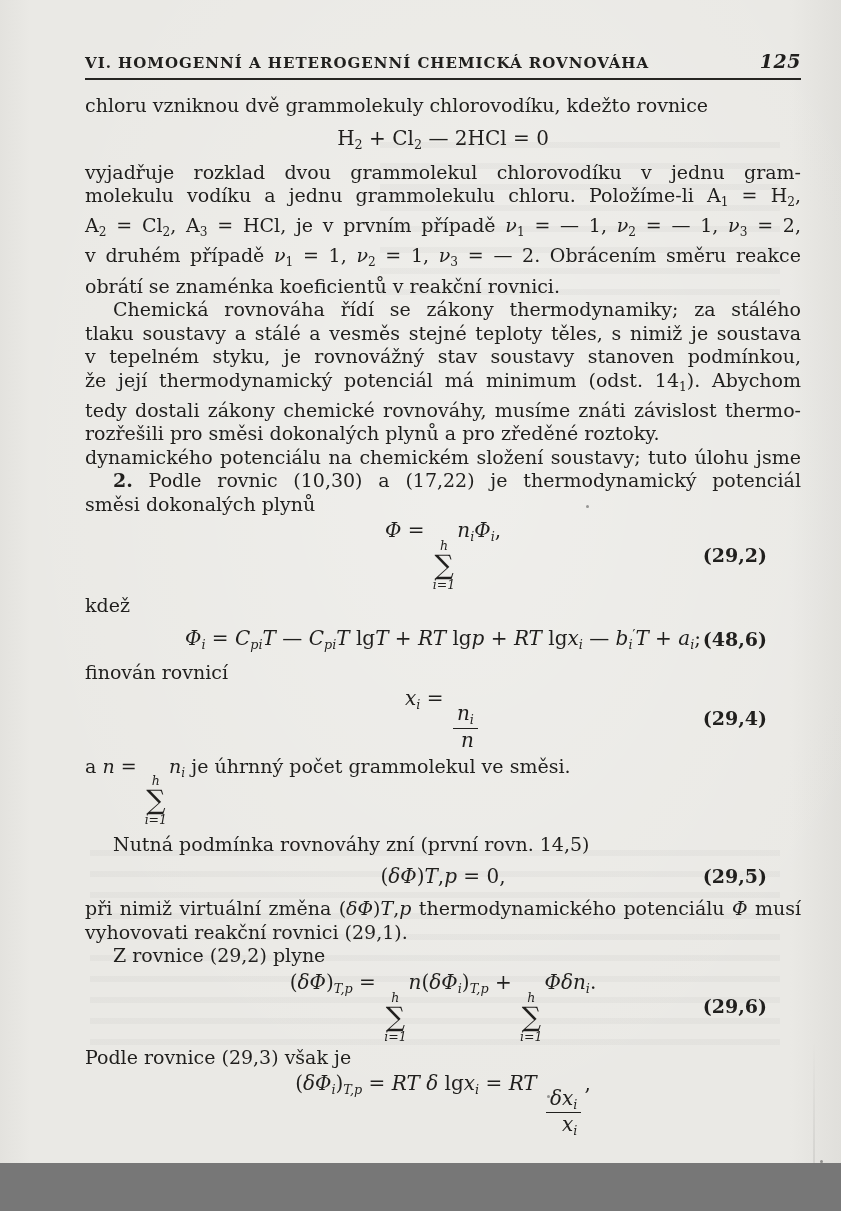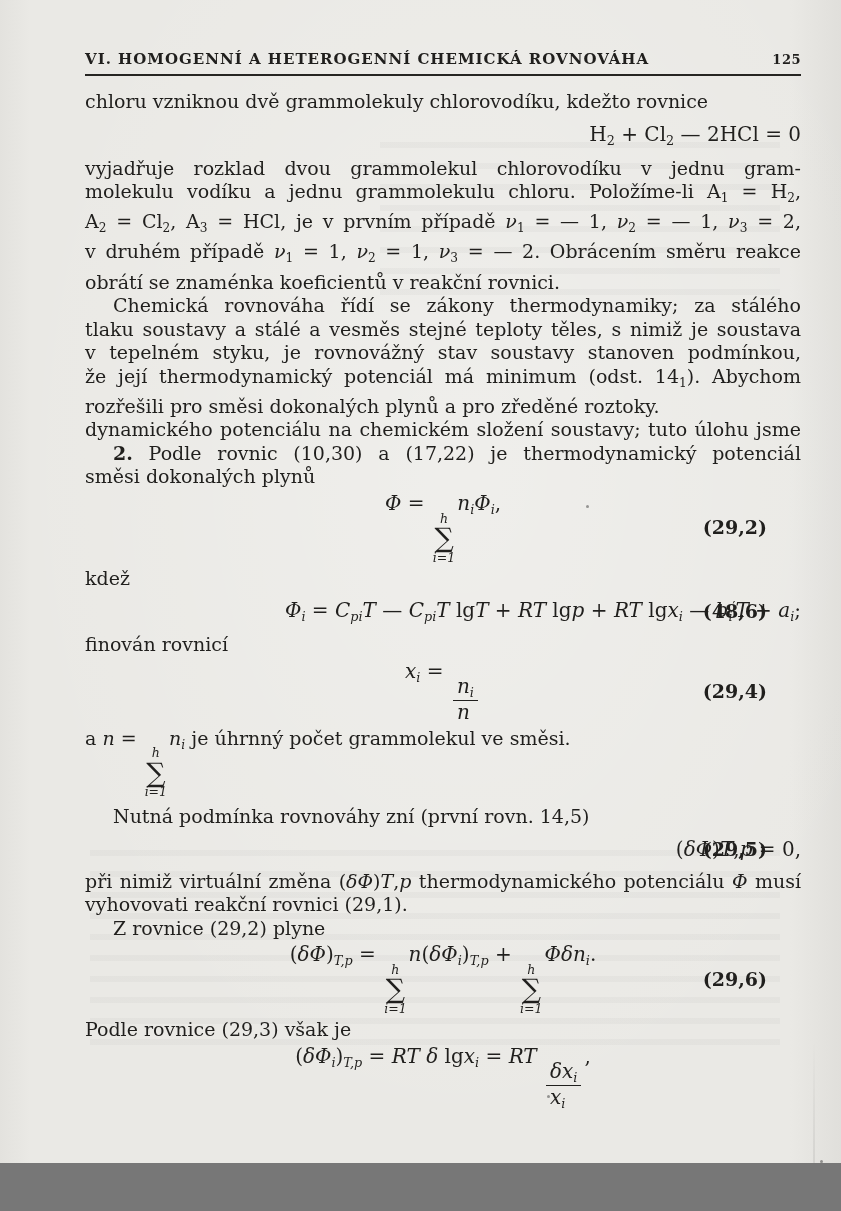--- a/index.html
+++ b/index.html
@@ -15,43 +15,43 @@
     overflow:hidden;
   }
   .page::after{
     content:"";position:absolute;right:26px;top:1040px;width:2px;height:171px;
     background:linear-gradient(180deg,rgba(0,0,0,0),rgba(0,0,0,0.10));
   }
   .content{position:absolute;left:85px;top:0;width:716px;}
   
   .header{display:flex;justify-content:space-between;align-items:baseline;padding-top:50px;}
   .htitle{font-size:15px;font-weight:bold;letter-spacing:1px;white-space:nowrap;}
-  .hnum{font-size:13px;font-weight:bold;letter-spacing:.5px;}
+  .hnum{font-size:19px;font-weight:bold;letter-spacing:.5px;font-style:italic;}
   .rule{border:none;border-top:2px solid #262522;margin:6px 0 0 0;}
   
   .body{margin-top:14px;font-size:19px;line-height:23.5px;}
   .line{text-align:justify;text-align-last:justify;min-height:23.5px;}
   .line.last{text-align-last:auto;}
   .line.ind{text-indent:28px;}
   
   .rn-r{}
   .rn-i{font-style:italic;}
   .rn-b{font-weight:bold;}
   .rn-sub{font-size:0.64em;vertical-align:-0.3em;}
   .rn-subi{font-size:0.64em;vertical-align:-0.3em;font-style:italic;}
   .rn-sup{font-size:0.64em;vertical-align:0.5em;}
   
   .eqrow{position:relative;text-align:center;font-size:20px;line-height:1.2;}
-  .eqrow.m1{margin:8px 0 9px 0;text-align:right;}   
+  .eqrow.m1{margin:8px 0 9px 0;}   
   .eqrow.m2{margin:2px 0 3px 0;}   
   .eqnum{position:absolute;right:34px;top:50%;transform:translateY(-50%);font-size:19px;font-style:normal;font-weight:bold;}
   .sum{display:inline-flex;flex-direction:column;align-items:center;vertical-align:-0.65em;line-height:1;margin:0 2px;}
   .sum .lim{font-size:12.5px;font-style:italic;line-height:1.05;}
   .sum .sigma{font-size:27px;line-height:.95;}
-  .frac{display:inline-flex;flex-direction:column;align-items:flex-start;vertical-align:-0.75em;margin:0 3px;line-height:1.05;}
+  .frac{display:inline-flex;flex-direction:column;align-items:flex-end;vertical-align:-0.75em;margin:0 3px;line-height:1.05;}
   .frac .num{padding:0 4px 1px 4px;border-bottom:1.5px solid #201f1d;}
   .frac .den{padding:1px 4px 0 4px;}
   .sumline{font-size:19px;line-height:1;margin:6px 0 7px 0;text-align:left;}
   
   .ghost{position:absolute;pointer-events:none;opacity:.05;
     background:repeating-linear-gradient(0deg,transparent 0 15px,#6a6a6a 15px 21px);}
   .speck{position:absolute;width:3px;height:3px;border-radius:50%;background:rgba(40,40,40,.45);}
 </style>
 </head>
 <body>
@@ -87,20 +87,21 @@
         <div class="line"><span class="rn-r">A</span><span class="rn-sub">2</span><span class="rn-r"> = Cl</span><span class="rn-sub">2</span><span class="rn-r">, A</span><span class="rn-sub">3</span><span class="rn-r"> = HCl, je v prvním případě </span><span class="rn-i">ν</span><span class="rn-sub">1</span><span class="rn-r"> = — 1, </span><span class="rn-i">ν</span><span class="rn-sub">2</span><span class="rn-r"> = — 1, </span><span class="rn-i">ν</span><span class="rn-sub">3</span><span class="rn-r"> = 2,</span></div>
         <div class="line"><span class="rn-r">v druhém případě </span><span class="rn-i">ν</span><span class="rn-sub">1</span><span class="rn-r"> = 1, </span><span class="rn-i">ν</span><span class="rn-sub">2</span><span class="rn-r"> = 1, </span><span class="rn-i">ν</span><span class="rn-sub">3</span><span class="rn-r"> = — 2. Obrácením směru reakce</span></div>
         <div class="line last"><span class="rn-r">obrátí se znaménka koeficientů v reakční rovnici.</span></div>
       </div>
 
       <div>
         <div class="line ind"><span class="rn-r">Chemická rovnováha řídí se zákony thermodynamiky; za stálého</span></div>
         <div class="line"><span class="rn-r">tlaku soustavy a stálé a vesměs stejné teploty těles, s nimiž je soustava</span></div>
         <div class="line"><span class="rn-r">v tepelném styku, je rovnovážný stav soustavy stanoven podmínkou,</span></div>
         <div class="line"><span class="rn-r">že její thermodynamický potenciál má minimum (odst. 14</span><span class="rn-sub">1</span><span class="rn-r">). Abychom</span></div>
+        <div class="line"><span class="rn-r">tedy dostali zákony chemické rovnováhy, musíme znáti závislost thermo-</span></div>
         <div class="line last"><span class="rn-r">rozřešili pro směsi dokonalých plynů a pro zředěné roztoky.</span></div>
         <div class="line"><span class="rn-r">dynamického potenciálu na chemickém složení soustavy; tuto úlohu jsme</span></div>
       </div>
 
       <div>
         <div class="line ind"><span class="rn-b">2.</span><span class="rn-r"> Podle rovnic (10,30) a (17,22) je thermodynamický potenciál</span></div>
         <div class="line last"><span class="rn-r">směsi dokonalých plynů</span></div>
       </div>
 
       <div class="eqrow m2">

